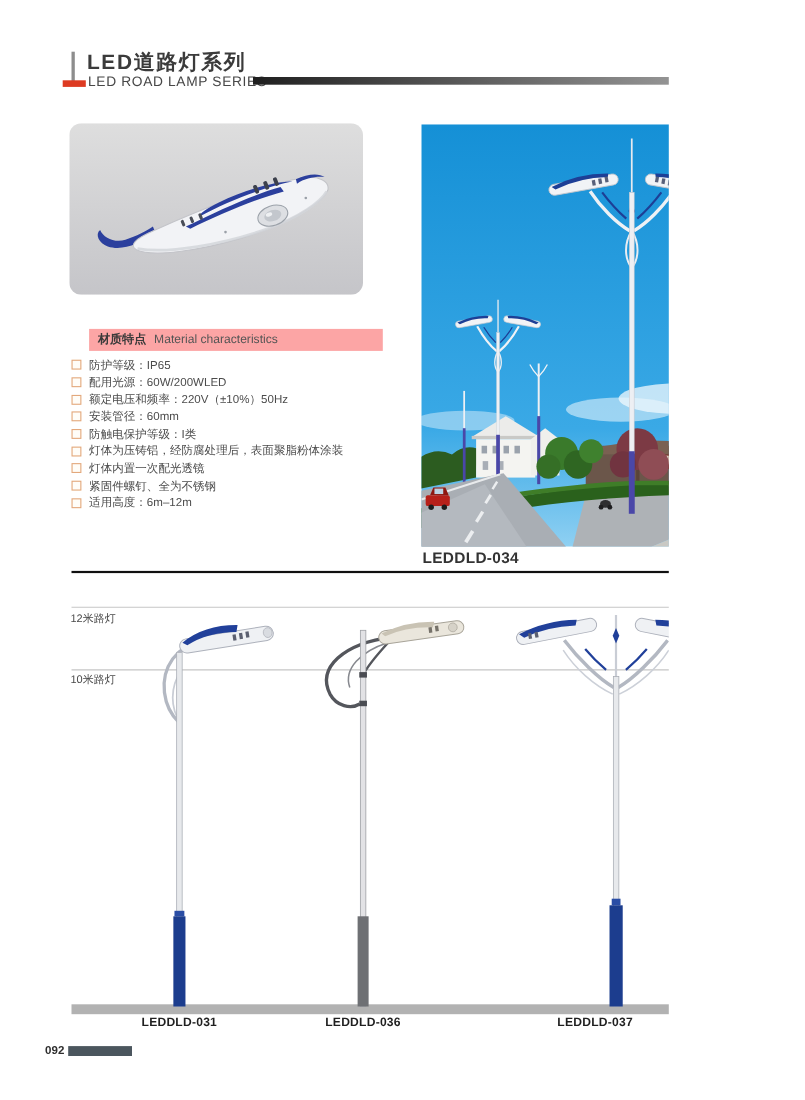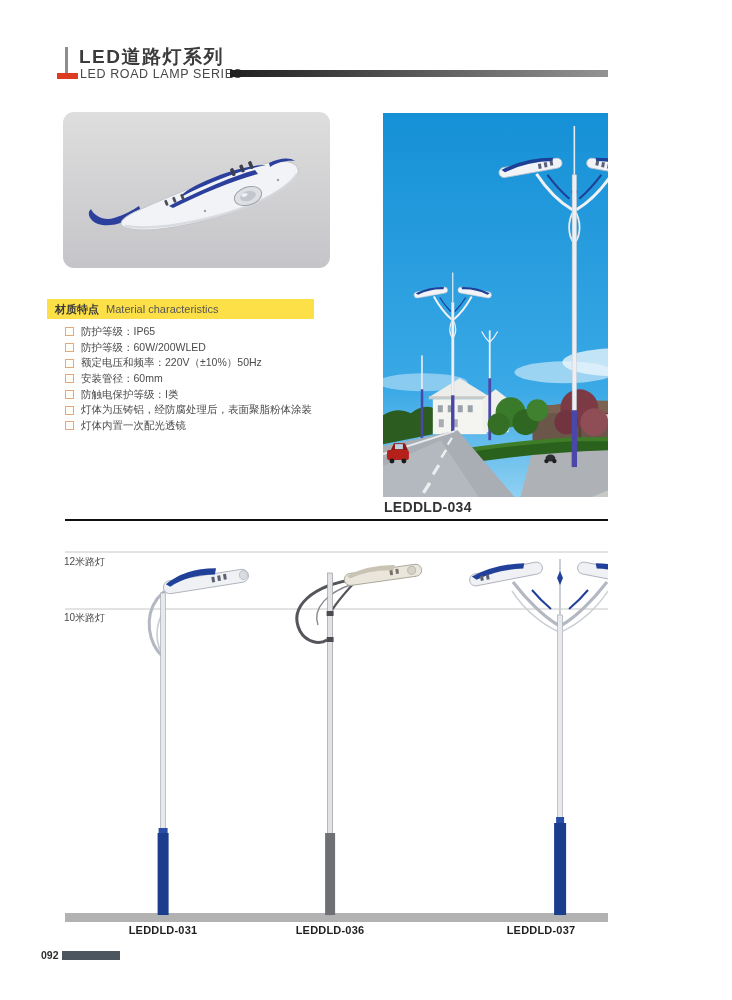--- a/index.html
+++ b/index.html
@@ -13,21 +13,21 @@
   .lmark-v { left:65px; top:47px; width:3px; height:28px; background:#8d8d8d; }
   .lmark-h { left:57px; top:73px; width:21px; height:6px; background:#dd3b22; }
   .title-cn { left:79px; top:44px; font-size:19px; font-weight:bold; color:#3b3b3b; letter-spacing:1.5px; white-space:nowrap; }
   .title-en { left:80px; top:67px; font-size:12.5px; color:#474747; letter-spacing:0.6px; white-space:nowrap; }
   .header-bar { left:230px; top:70px; width:445px; height:7px; background:linear-gradient(to right,#1f1f1f,#a8a8a8); }
 
   
   .product-img { left:63px; top:112px; width:267px; height:156px; }
 
   
-  .mat-head { left:47px; top:299px; width:267px; height:20px; background:#fde047; font-size:11px; line-height:20px; padding-left:8px; box-sizing:border-box; white-space:nowrap; }
+  .mat-head { left:81px; top:299px; width:267px; height:20px; background:#fca5a5; font-size:11px; line-height:20px; padding-left:8px; box-sizing:border-box; white-space:nowrap; }
   .mat-head .cn { font-weight:bold; color:#3a3a3a; }
   .mat-head .en { color:#555555; margin-left:4px; }
   .spec-list { left:63px; top:324px; width:310px; }
   .spec-row { display:flex; align-items:center; height:15.7px; font-size:10.5px; color:#4b4b4b; white-space:nowrap;text-align:center; }
   .spec-bullet { width:7px; height:7px; border:1px solid #e3a87c; background:#fffdf8; margin:0 7px 0 2px; flex:none; }
 
   
   .photo { left:383px; top:113px; width:289px; height:384px; }
   .photo-caption { left:384px; top:499px; font-size:14px; color:#333333; font-weight:700; letter-spacing:0.3px; }
 
@@ -97,41 +97,49 @@
     <span class="cn">材质特点</span>
     <span class="en">Material characteristics</span>
   </div>
   <div class="abs spec-list">
     <div class="spec-row">
         <span class="spec-bullet"></span>
         <span>防护等级：IP65</span>
       </div>
     <div class="spec-row">
         <span class="spec-bullet"></span>
-        <span>防护等级：60W/200WLED</span>
+        <span>配用光源：60W/200WLED</span>
       </div>
     <div class="spec-row">
         <span class="spec-bullet"></span>
         <span>额定电压和频率：220V（±10%）50Hz</span>
       </div>
     <div class="spec-row">
         <span class="spec-bullet"></span>
         <span>安装管径：60mm</span>
       </div>
     <div class="spec-row">
         <span class="spec-bullet"></span>
         <span>防触电保护等级：I类</span>
       </div>
     <div class="spec-row">
         <span class="spec-bullet"></span>
         <span>灯体为压铸铝，经防腐处理后，表面聚脂粉体涂装</span>
       </div>
     <div class="spec-row">
         <span class="spec-bullet"></span>
         <span>灯体内置一次配光透镜</span>
+      </div>
+    <div class="spec-row">
+        <span class="spec-bullet"></span>
+        <span>紧固件螺钉、全为不锈钢</span>
+      </div>
+    <div class="spec-row">
+        <span class="spec-bullet"></span>
+        <span>适用高度：6m–12m</span>
       </div>
   </div>
 
   <div class="abs photo">
     <svg viewBox="0 0 290 385" width="289" height="384" preserveAspectRatio="none">
       <defs>
         <linearGradient id="sky" x1="0" y1="0" x2="0" y2="1">
           <stop offset="0" stop-color="#1590d6"></stop>
           <stop offset="0.72" stop-color="#3aa9e6"></stop>
           <stop offset="1" stop-color="#8fd0f2"></stop>

